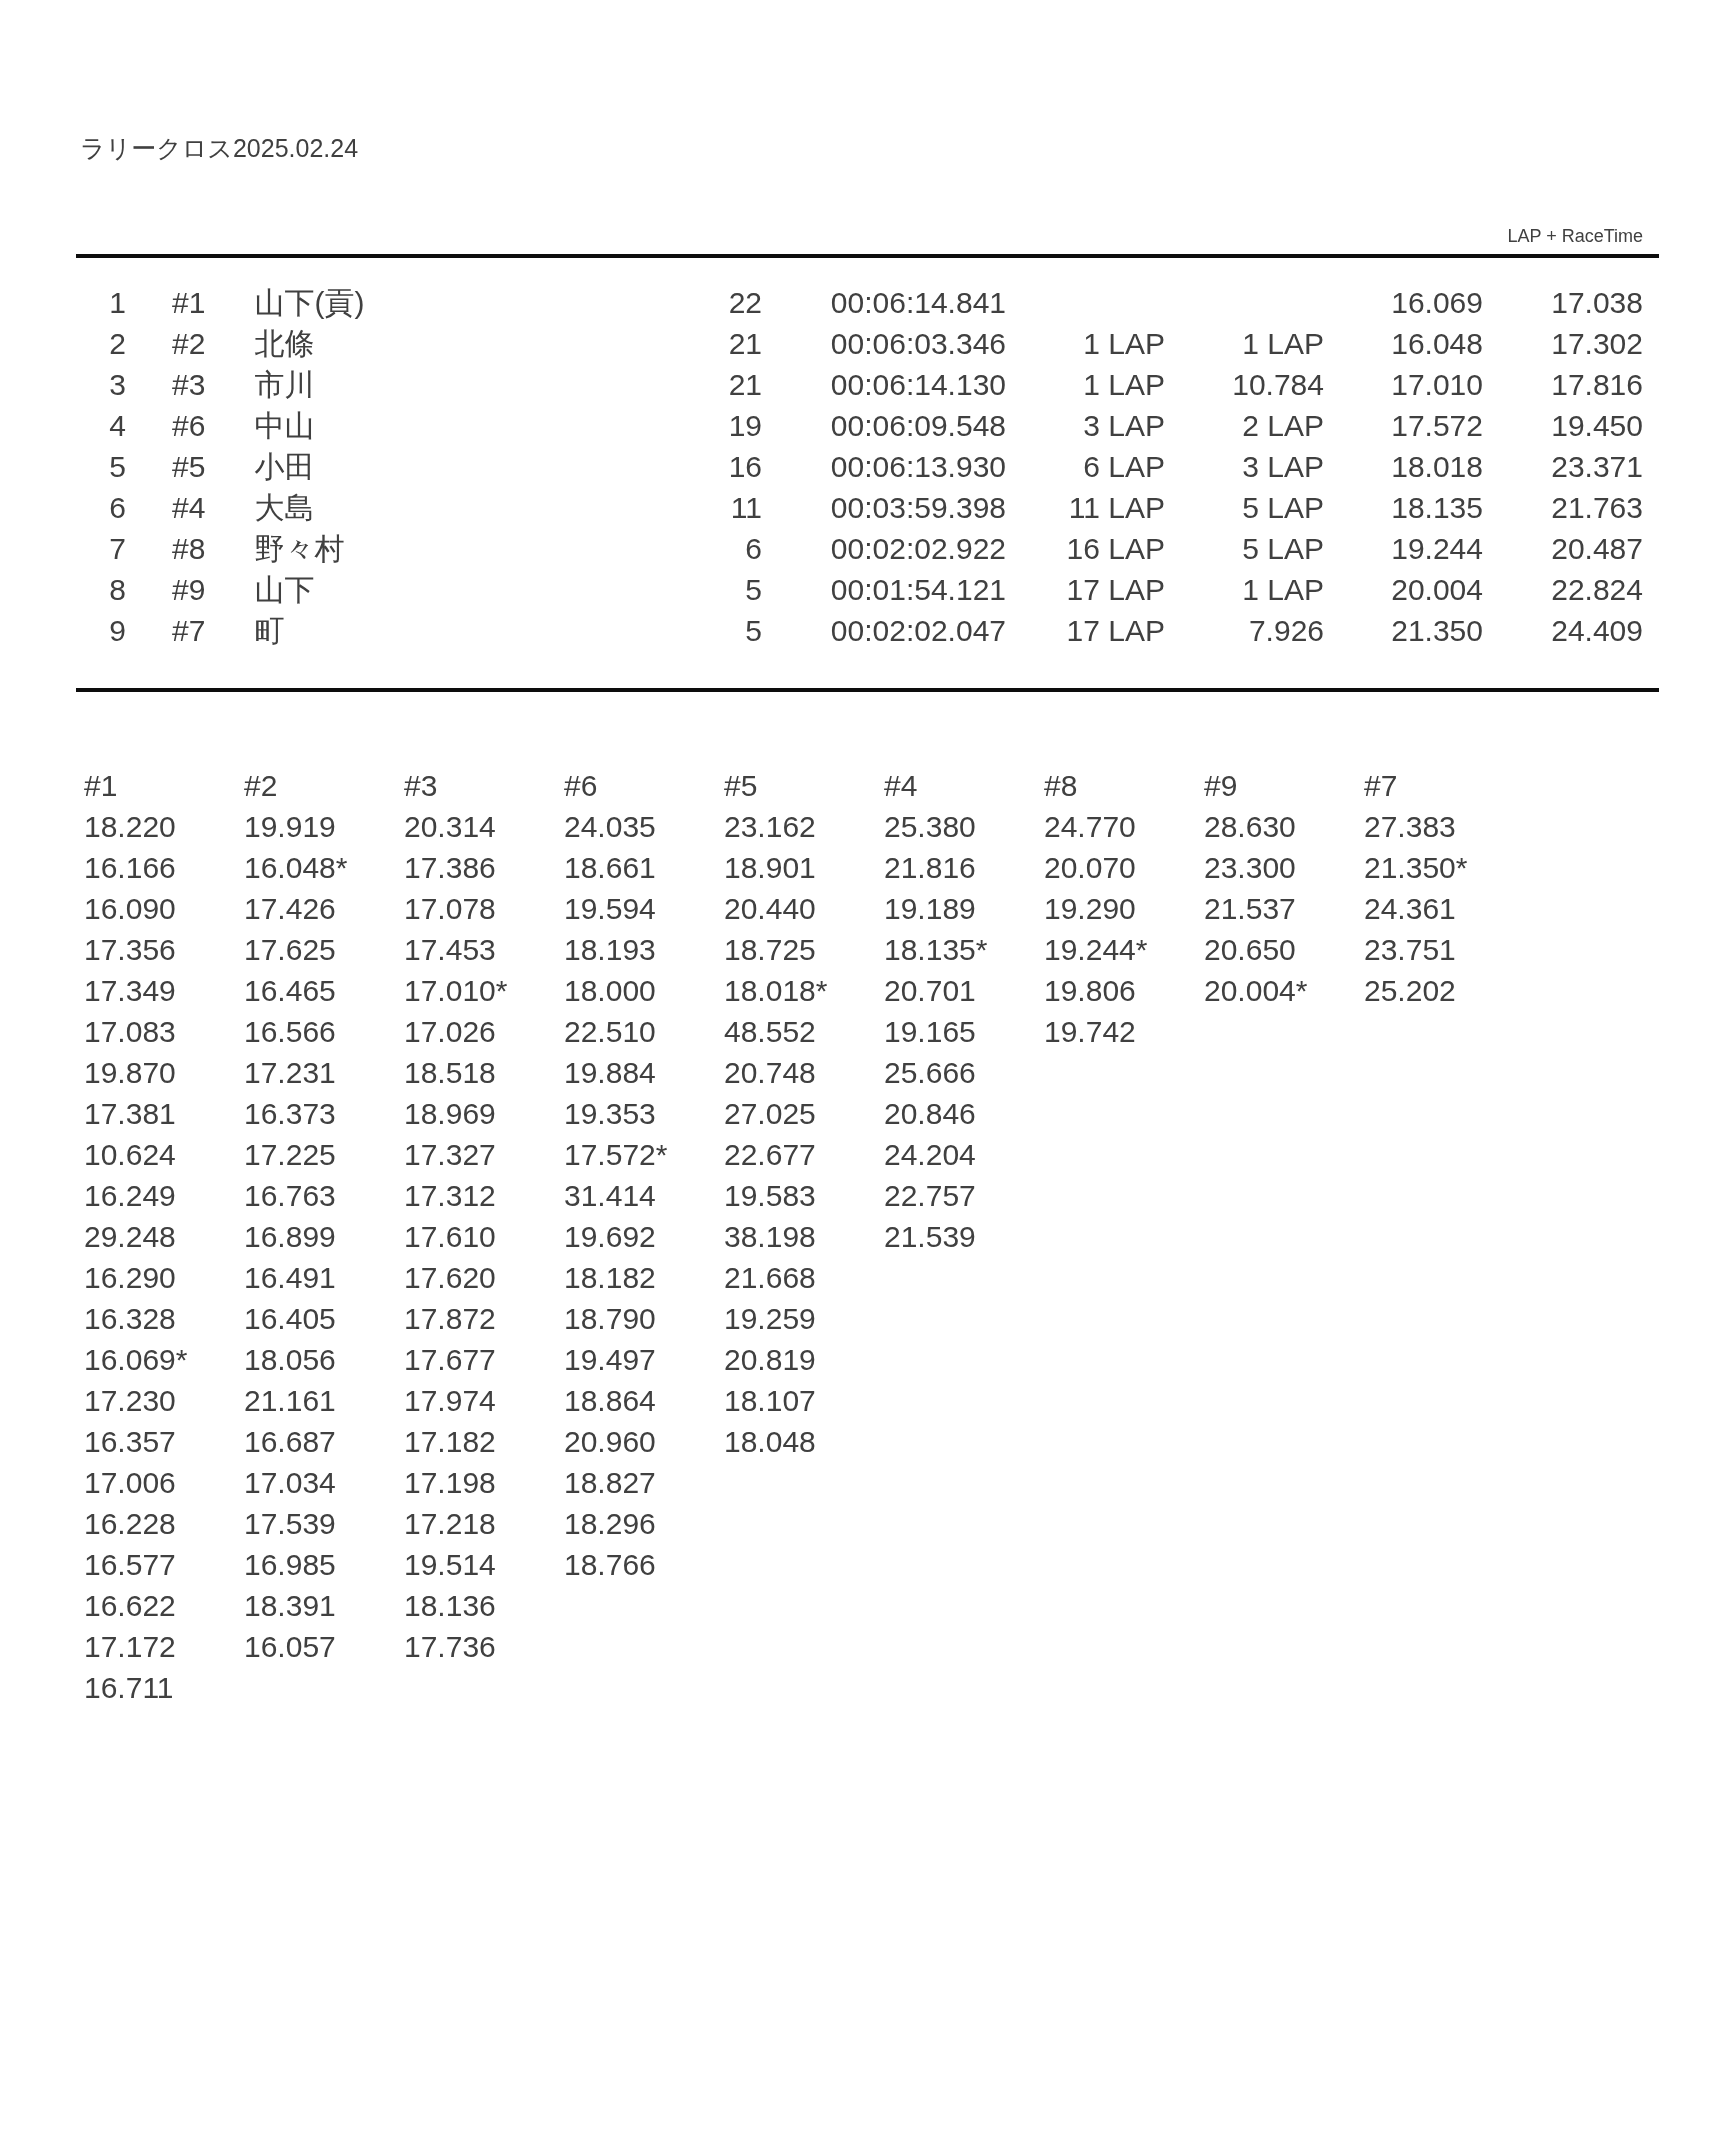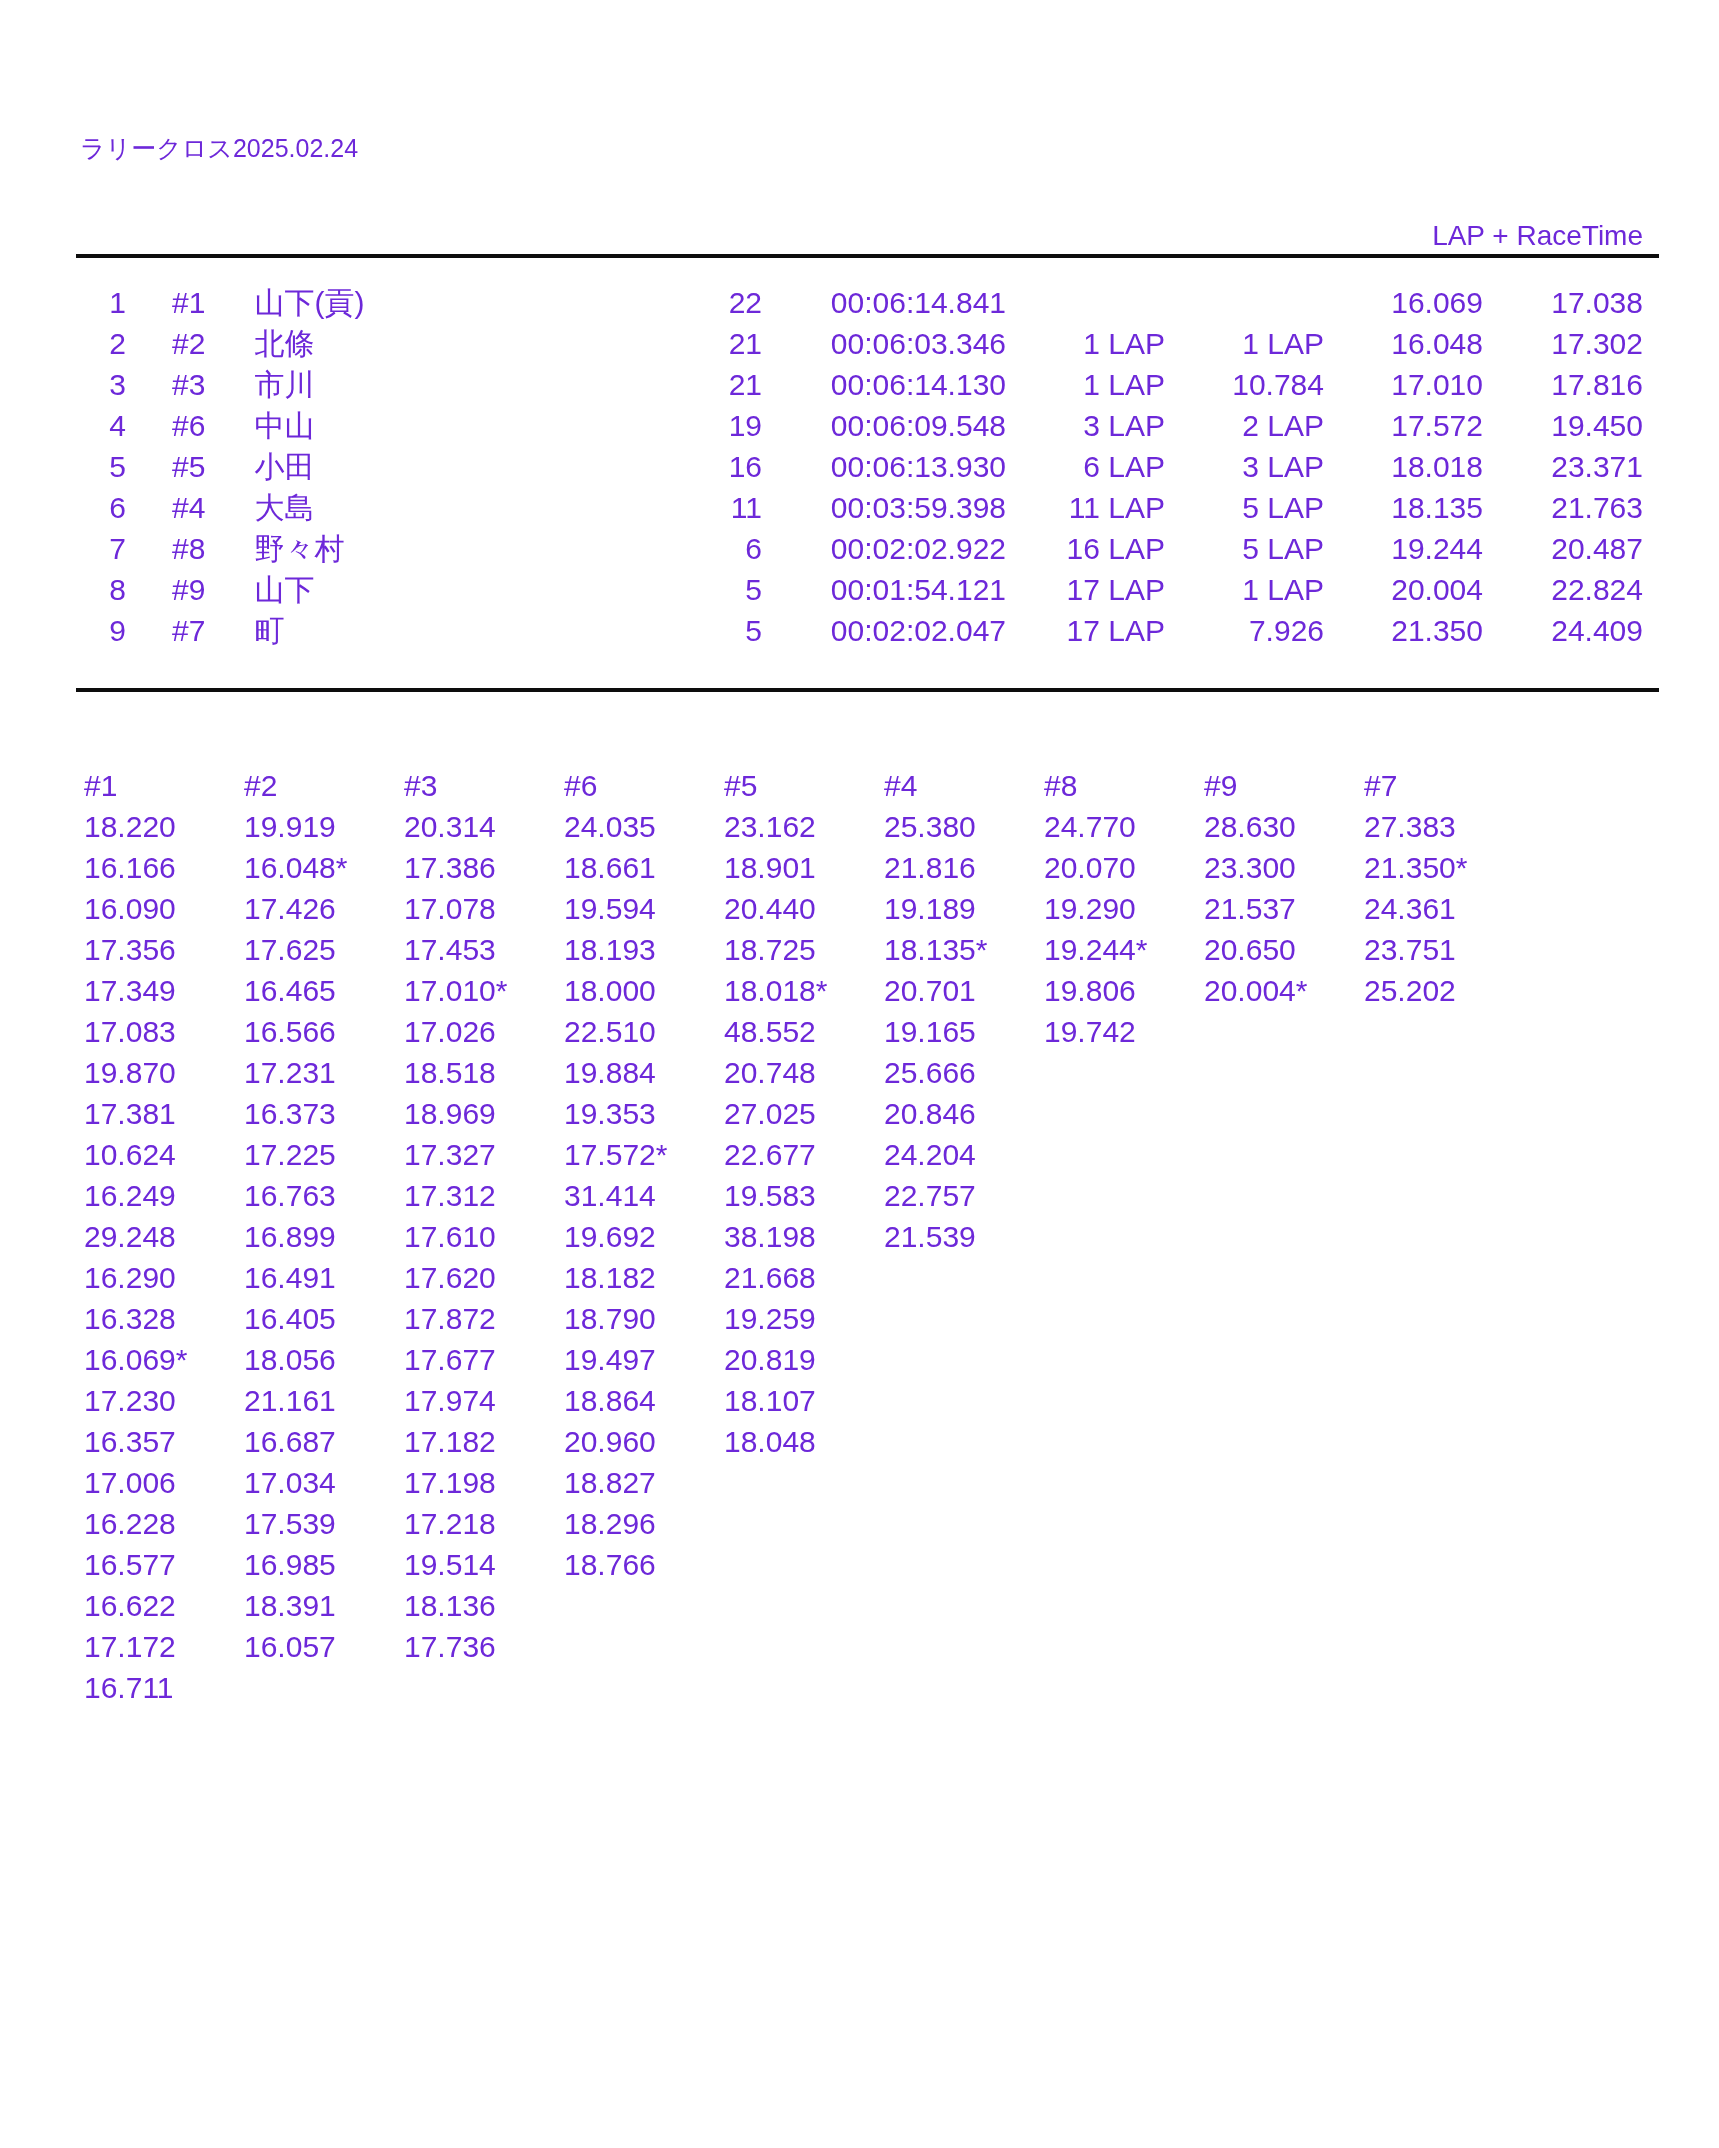--- a/index.html
+++ b/index.html
@@ -1,27 +1,27 @@
 <!DOCTYPE html>
 <html style="font-size:13.4px"><head>
 <meta charset="utf-8">
 <style>
   html,body{margin:0;padding:0;background:#e8e8e8;}
   .page{
     position:relative;
     width:1719px;height:2148px;
     background:#ffffff;
     font-family:"Liberation Sans", sans-serif;
-    color:#6d28d9;
+    color:#404040;
     overflow:hidden;
   }
   .abs{position:absolute;}
   .event-date{left:80px;top:134px;font-size:25px;line-height:28.5px;}
   .page-title{left:87px;top:168px;font-size:64px;line-height:67px;font-weight:400;letter-spacing:0;word-spacing:13.4px;white-space:pre;margin:0;}
-  .format-label{right:76px;top:222px;font-size:28px;line-height:28px;text-align:right;}
+  .format-label{right:76px;top:222px;font-size:18px;line-height:28px;text-align:right;}
   .rule{left:76px;width:1583px;height:4.2px;background:#0d0d0d;}
   .rule-top{top:254px;}
   .rule-mid{top:688px;}
 
   
   .results{left:67px;top:282px;width:1577px;font-size:30px;}
   .trow{display:flex;height:41px;line-height:41px;white-space:nowrap;}
   .cell{flex:0 0 auto;overflow:visible;}
   .c-pos {width:59px;text-align:right;}
   .c-car {width:126px;text-align:left;padding-left:46px;box-sizing:border-box;}

